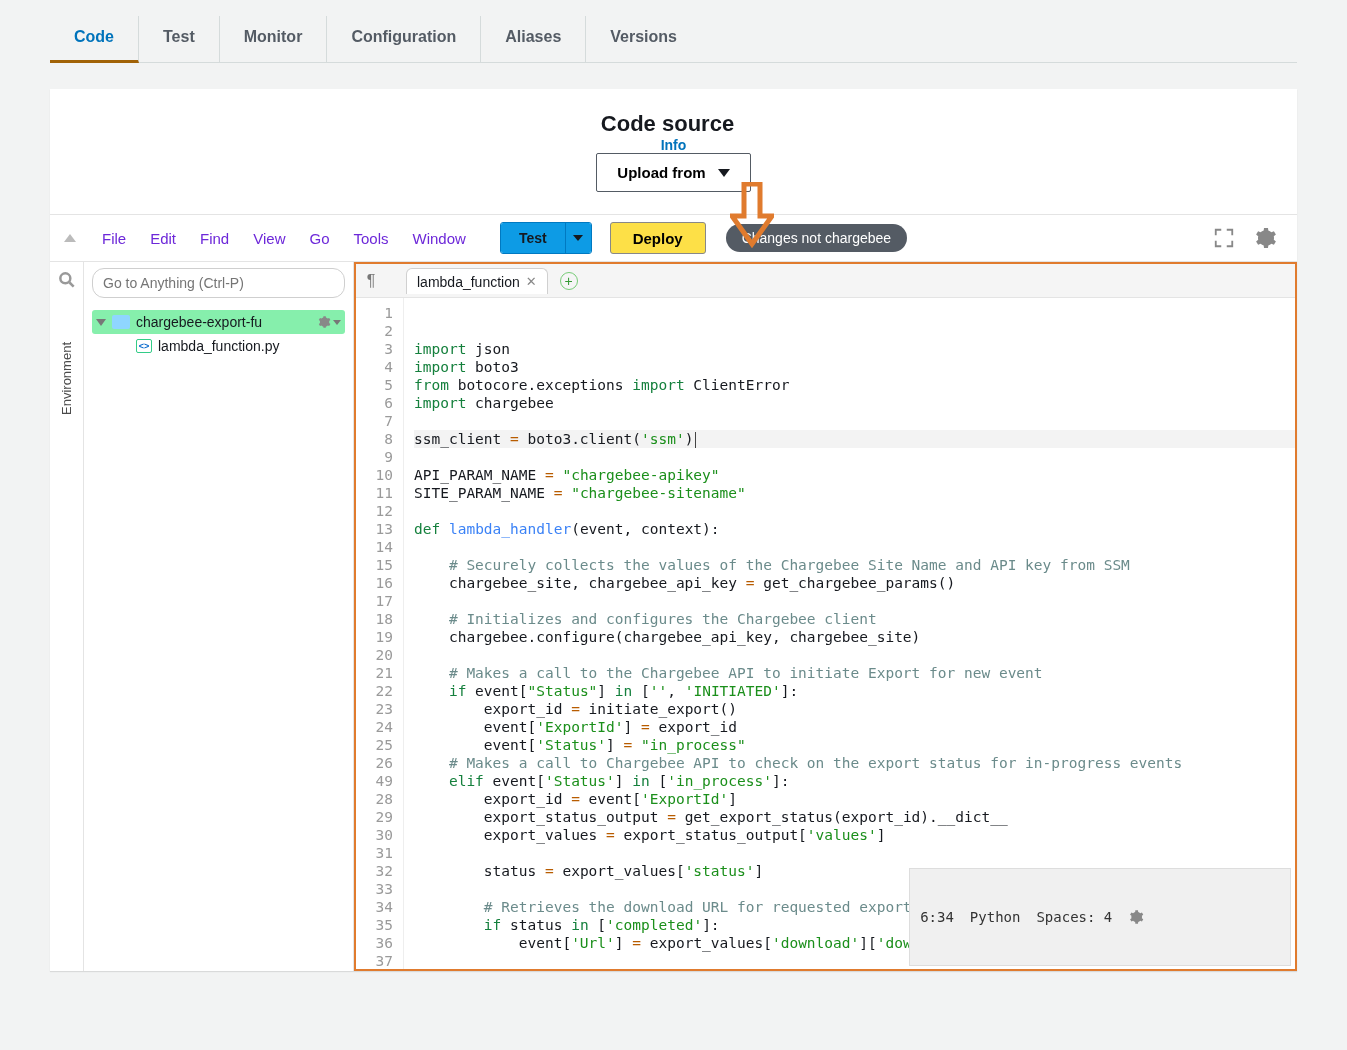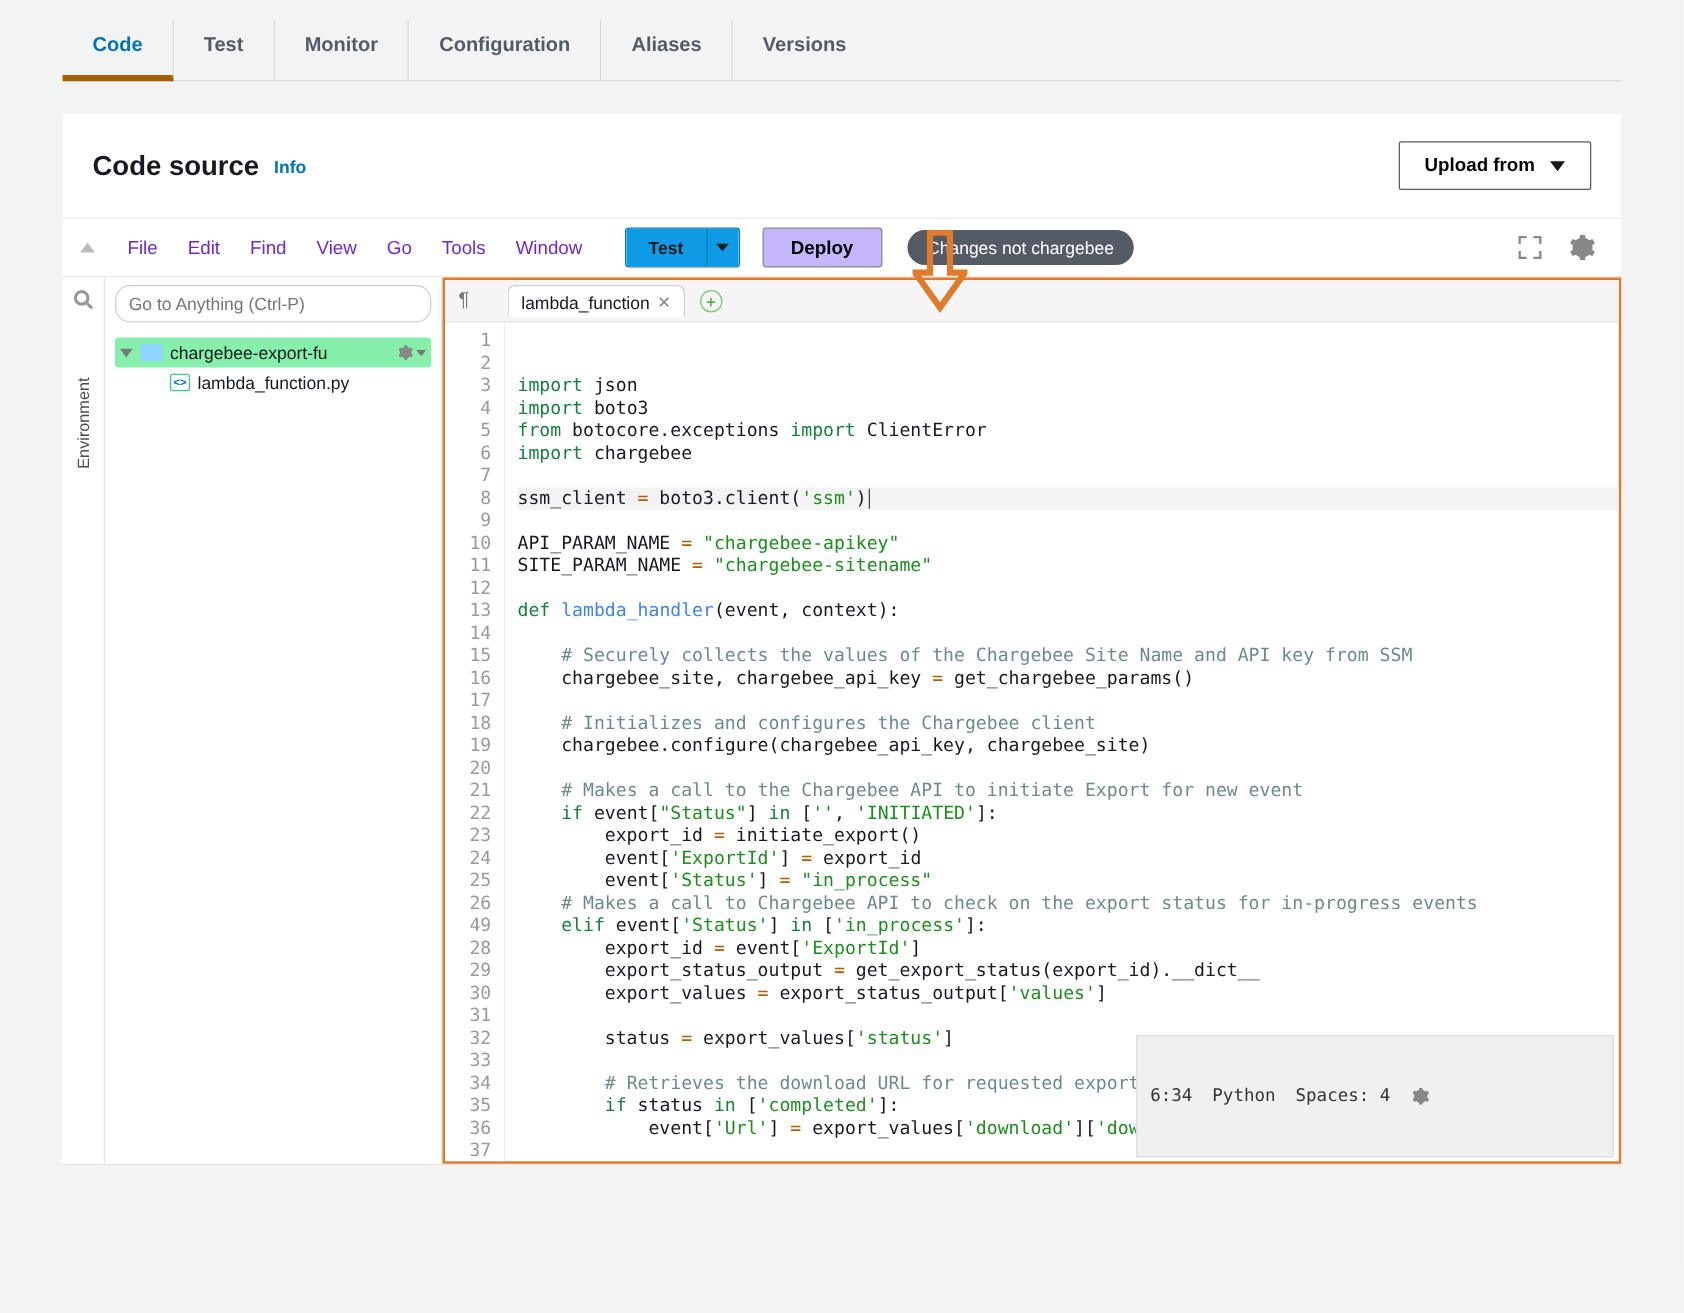--- a/index.html
+++ b/index.html
@@ -29,35 +29,36 @@
     font-size: 16px;
     font-weight: 700;
     color: #545b64;
     border-right: 1px solid #d5dbdb;
     cursor: pointer;
     position: relative;
   }
   .tab-strip .tab:last-child { border-right: none; }
   .tab-strip .tab.active {
     color: #0073bb;
-    border-bottom: 5px solid #a16207;
+    border-bottom: 3px solid #a16207;
     margin-bottom: -1px;
   }
 
   
   .panel {
     margin: 26px 50px 0 50px;
     background: #ffffff;
     box-shadow: 0 1px 1px rgba(0,0,0,.1);
     position: relative;
   }
   .panel-header {
     display: flex;
     align-items: center;
     padding: 22px 24px 22px 24px;
+    flex-direction: column;
   }
   .panel-header h2 {
     font-size: 22px;
     font-weight: 700;
     margin-right: 12px;
   }
   .panel-header .info {
     color: #0073bb;
     font-weight: 700;
     font-size: 14px;
@@ -147,21 +148,21 @@
   .test-btn .drop .tri {
     width: 0; height: 0;
     border-left: 5px solid transparent;
     border-right: 5px solid transparent;
     border-top: 6px solid #16191f;
   }
   .deploy-btn {
     margin-left: 14px;
     border: 1px solid #888;
     border-radius: 3px;
-    background: #c4b5fd;
+    background: #fde047;
     font-weight: 700;
     padding: 0 22px;
     height: 32px;
     cursor: pointer;
     font-size: 15px;
   }
   .status-pill {
     margin-left: 16px;
     background: #545b64;
     color: #fff;

